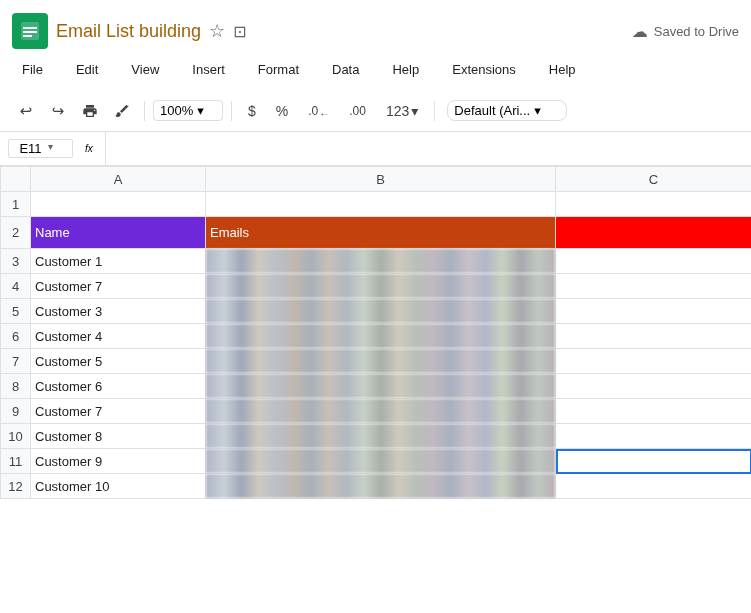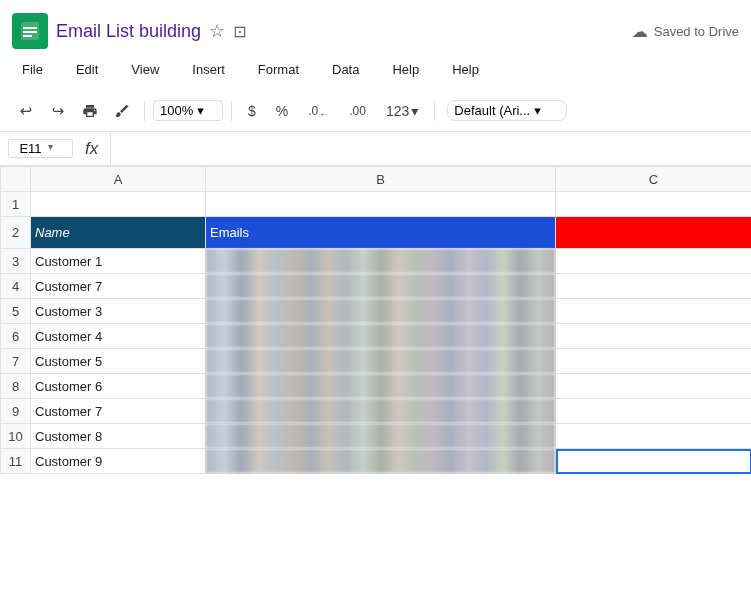--- a/index.html
+++ b/index.html
@@ -19,21 +19,21 @@
       background: #0F9D58;
       border-radius: 4px;
       display: flex;
       align-items: center;
       justify-content: center;
       flex-shrink: 0;
     }
     #app-icon svg { width: 24px; height: 24px; }
     #doc-title {
       font-size: 18px;
-      color: #4c1d95;
+      color: #a16207;
       font-weight: 400;
     }
     #title-icons {
       display: flex;
       align-items: center;
       gap: 8px;
       color: #5f6368;
     }
     #title-icons span { font-size: 18px; cursor: pointer; }
     #saved-status {
@@ -211,20 +211,21 @@
 </div>
 
 <div id="menu-bar">
   <span class="menu-item">File</span>
   <span class="menu-item">Edit</span>
   <span class="menu-item">View</span>
   <span class="menu-item">Insert</span>
   <span class="menu-item">Format</span>
   <span class="menu-item">Data</span>
   <span class="menu-item">Help</span>
+  <span class="menu-item">Extensions</span>
   <span class="menu-item">Help</span>
 </div>
 
 <div id="toolbar">
   <div class="toolbar-btn">↩</div>
   <div class="toolbar-btn">↪</div>
   <div class="toolbar-btn">
     <svg width="16" height="16" viewBox="0 0 24 24" fill="#444">
         <path d="M19 8H5c-1.66 0-3 1.34-3 3v6h4v4h12v-4h4v-6c0-1.66-1.34-3-3-3zm-3 11H8v-5h8v5zm3-7c-.55 0-1-.45-1-1s.45-1 1-1 1 .45 1 1-.45 1-1 1zm-1-9H6v4h12V3z"></path>
       </svg>
@@ -256,21 +257,21 @@
     <span>Default (Ari...</span>
     <span>▾</span>
   </div>
 </div>
 
 <div id="formula-bar">
   <div style="display:flex; border:1px solid #ddd; border-radius:2px; padding:1px 4px; min-width:65px;">
     <span style="font-size:13px; min-width:35px; text-align:center;">E11</span>
     <span style="font-size:10px; color:#666; cursor:pointer;">▾</span>
   </div>
-  <span style="color:#404040; font-style:italic; padding:0 8px; font-size:17px;">fx</span>
+  <span style="color:#000000; font-style:italic; padding:0 8px; font-size:10px;">fx</span>
   <div style="flex:1; height:100%; display:flex; align-items:center; border-left:1px solid #e0e0e0; padding-left:6px;">
     <input type="text" style="border: none; outline: none; font-size: 13px; width: 100%; font-family: Arial, sans-serif;">
   </div>
 </div>
 
 <div id="sheet-container">
   <table id="sheet-table">
     <colgroup>
       <col style="width:30px">
       <col style="width:175px">
@@ -289,22 +290,22 @@
 
       <tr>
         <td class="row-header">1</td>
         <td class="data-cell"></td>
         <td class="data-cell"></td>
         <td class="data-cell"></td>
       </tr>
 
       <tr class="header-row">
         <td class="row-header">2</td>
-        <td style="color:#fff; background:#0c4a6e; font-weight:500; padding:0 4px;font-style:italic;">Name</td>
-        <td style="color:#fff; background:#1d4ed8; font-weight:500; padding:8px 4px;">Emails</td>
+        <td style="color:#fff; background:#6d28d9; font-weight:500; padding:0 4px;">Name</td>
+        <td style="color:#fff; background:#c2410c; font-weight:500; padding:8px 4px;">Emails</td>
         <td style="background:#ff0000;"></td>
       </tr>
 
       <tr>
         <td class="row-header">3</td>
         <td class="data-cell">Customer 1</td>
         <td class="email-cell"></td>
         <td class="data-cell"></td>
       </tr>
 
@@ -357,15 +358,21 @@
         <td class="data-cell"></td>
       </tr>
 
       <tr>
         <td class="row-header">11</td>
         <td class="data-cell">Customer 9</td>
         <td class="email-cell"></td>
         <td class="data-cell selected-cell"></td>
       </tr>
 
+      <tr>
+        <td class="row-header">12</td>
+        <td class="data-cell">Customer 10</td>
+        <td class="email-cell"></td>
+        <td class="data-cell"></td>
+      </tr>
     </tbody>
   </table>
 </div>
 
 </body></html>

